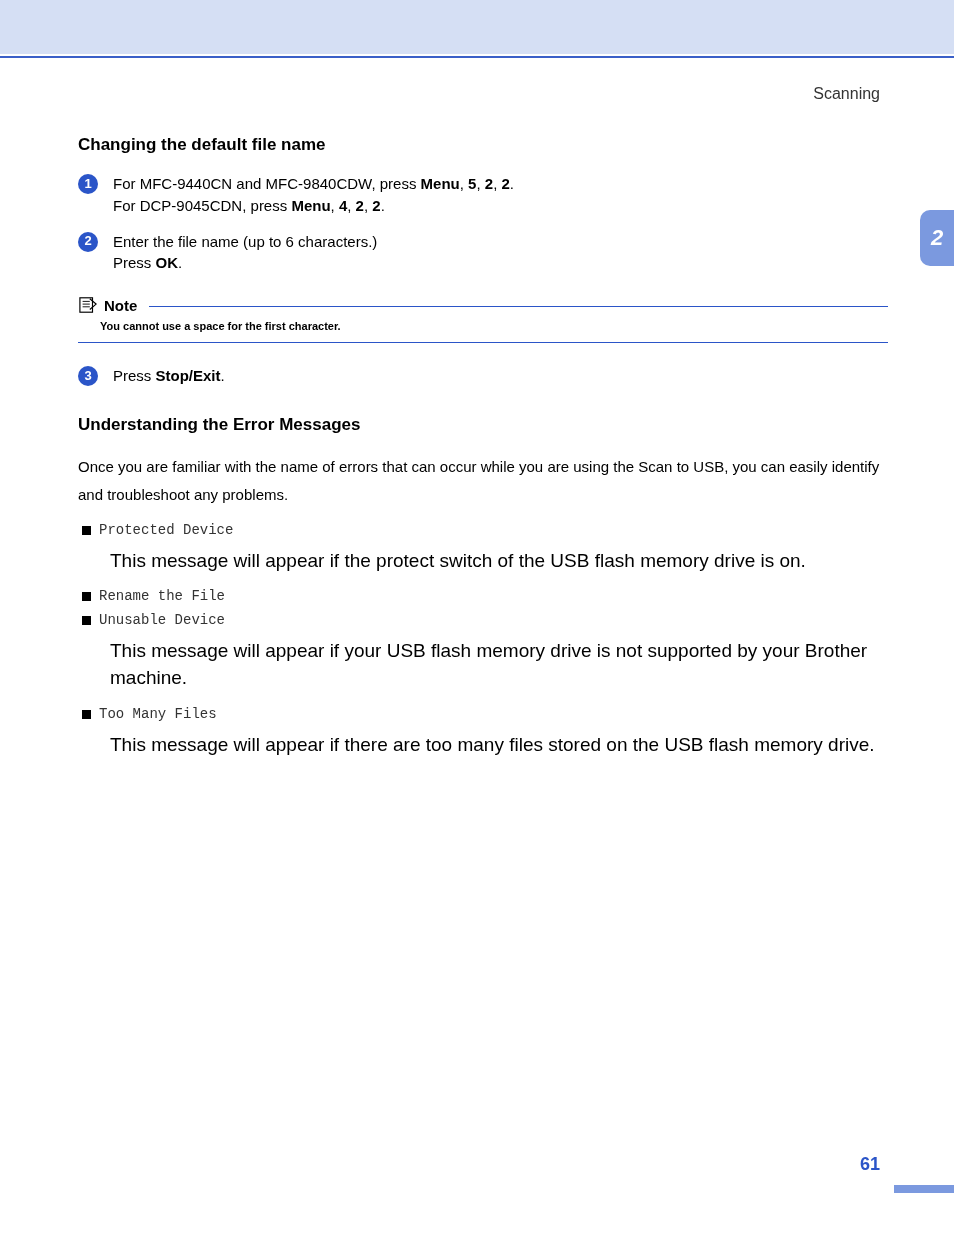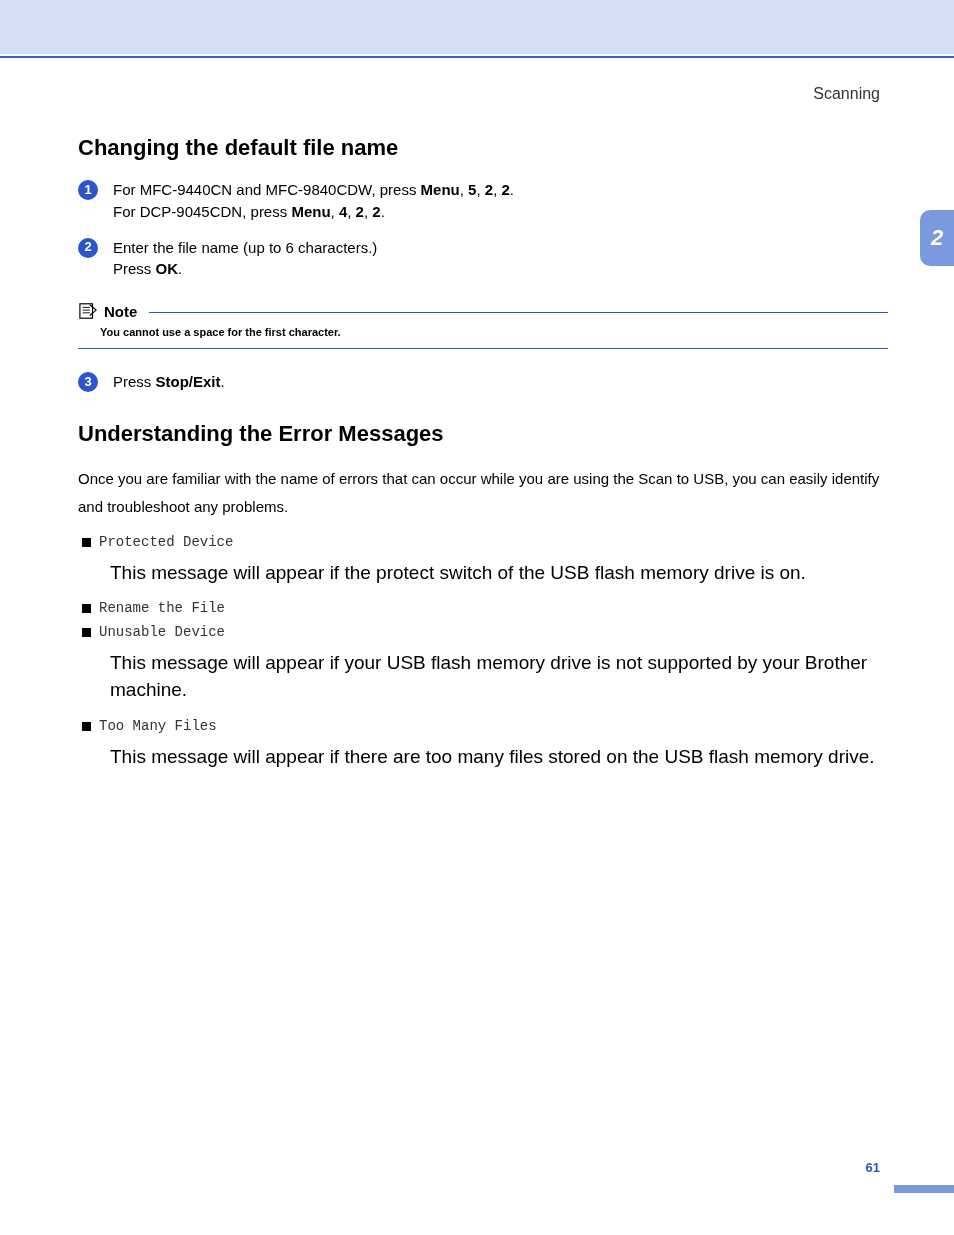--- a/index.html
+++ b/index.html
@@ -50,21 +50,21 @@
     font-family: Arial, Helvetica, sans-serif;
   }
   .content {
     position: absolute;
     left: 78px;
     right: 66px;
     top: 135px;
   }
   .h2 {
     font-weight: bold;
-    font-size: 22px;
+    font-size: 17px;
     margin: 0 0 18px 0;
   }
   .step {
     display: flex;
     align-items: flex-start;
     margin-bottom: 14px;
     font-size: 15px;
     line-height: 1.45;
   }
   .step-num {
@@ -133,21 +133,21 @@
   }
   .err-desc {
     font-size: 19px;
     line-height: 1.4;
     margin: 10px 0 14px 28px;
   }
   .page-num {
     position: absolute;
     right: 74px;
     bottom: 60px;
-    font-size: 13px;
+    font-size: 18px;
     font-weight: bold;
     color: #2b55c8;
   }
   .footer-bar {
     position: absolute;
     bottom: 42px;
     right: 0;
     width: 60px;
     height: 8px;
     background: #7b99df;

